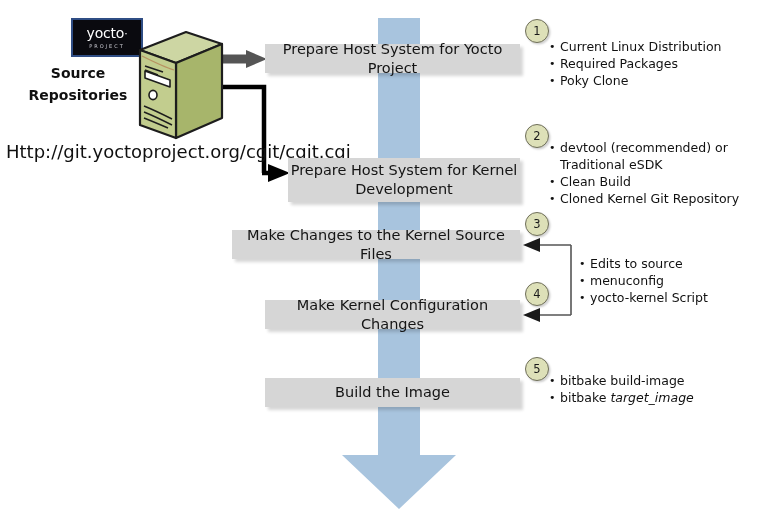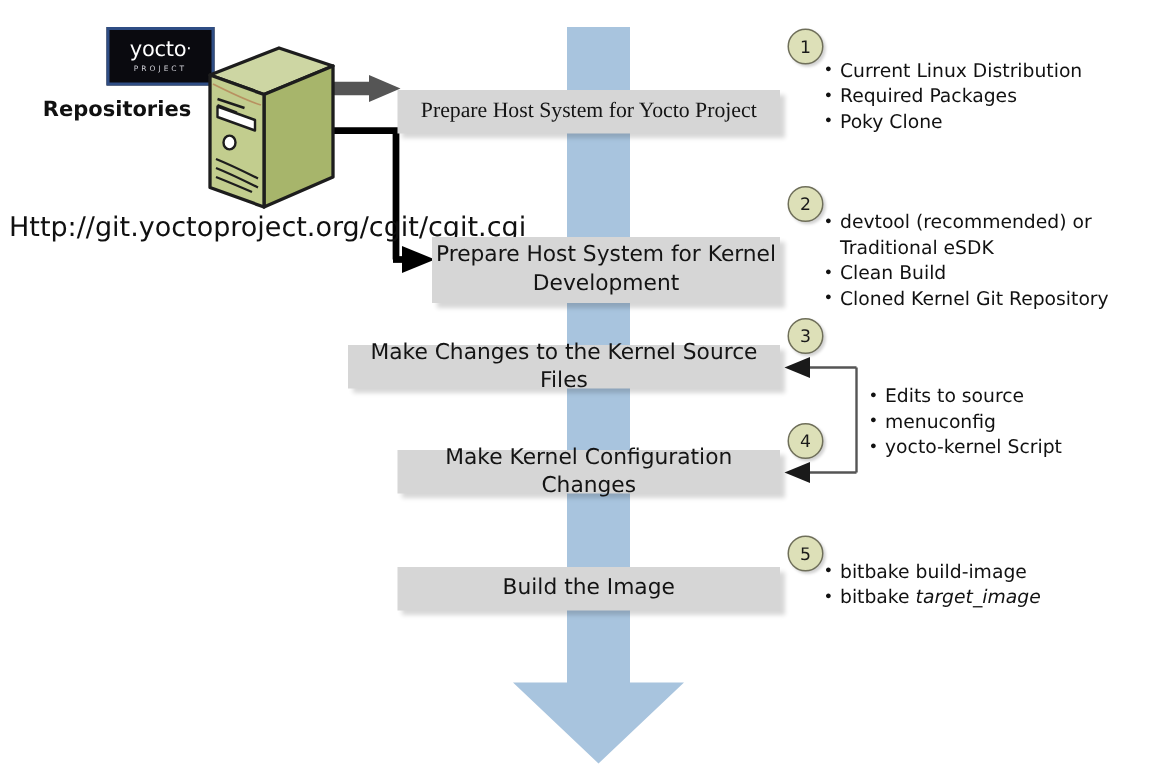--- a/index.html
+++ b/index.html
@@ -107,21 +107,21 @@
     color: #141414;
     display: flex;
     align-items: center;
     justify-content: center;
     text-align: center;
     font-size: 14.5px;
     line-height: 19px;
     z-index: 7;
   }
 
-  #box-1 { left: 265px; top: 60px;  width: 255px; height: 29px; font-family: Liberation Serif, serif; }
+  #box-1 { left: 265px; top: 44px;  width: 255px; height: 29px; }
   #box-2 { left: 288px; top: 158px; width: 232px; height: 44px; }
   #box-3 { left: 232px; top: 230px; width: 288px; height: 29px; }
   #box-4 { left: 265px; top: 300px; width: 255px; height: 29px; }
   #box-5 { left: 265px; top: 378px; width: 255px; height: 29px; }
 
   
   .step-circle {
     width: 24px; height: 24px;
     border-radius: 50%;
     background: #dde0b8;
@@ -204,20 +204,21 @@
       <polygon points="523,315 540,308 540,322" fill="#1a1a1a"></polygon>
     </g>
   </svg>
 
   <div id="yocto-logo" class="abs">
     <div class="logo-main"><span>yocto</span><span class="logo-dot">·</span></div>
     <div class="logo-sub">PROJECT</div>
   </div>
 
   <div id="source-repos-label" class="abs">
+    <div>Source</div>
     <div>Repositories</div>
   </div>
 
   <div id="repo-url" class="abs">Http://git.yoctoproject.org/cgit/cgit.cgi</div>
 
   <svg id="server-icon" class="abs" viewBox="0 0 98 112" xmlns="http://www.w3.org/2000/svg">
 
     <polygon points="10,20 56,2 92,14 46,33" fill="#cdd6a3" stroke="#1d1d1d" stroke-width="2.2" stroke-linejoin="round"></polygon>
 
     <polygon points="46,33 92,14 92,88 46,108" fill="#a7b56b" stroke="#1d1d1d" stroke-width="2.2" stroke-linejoin="round"></polygon>

